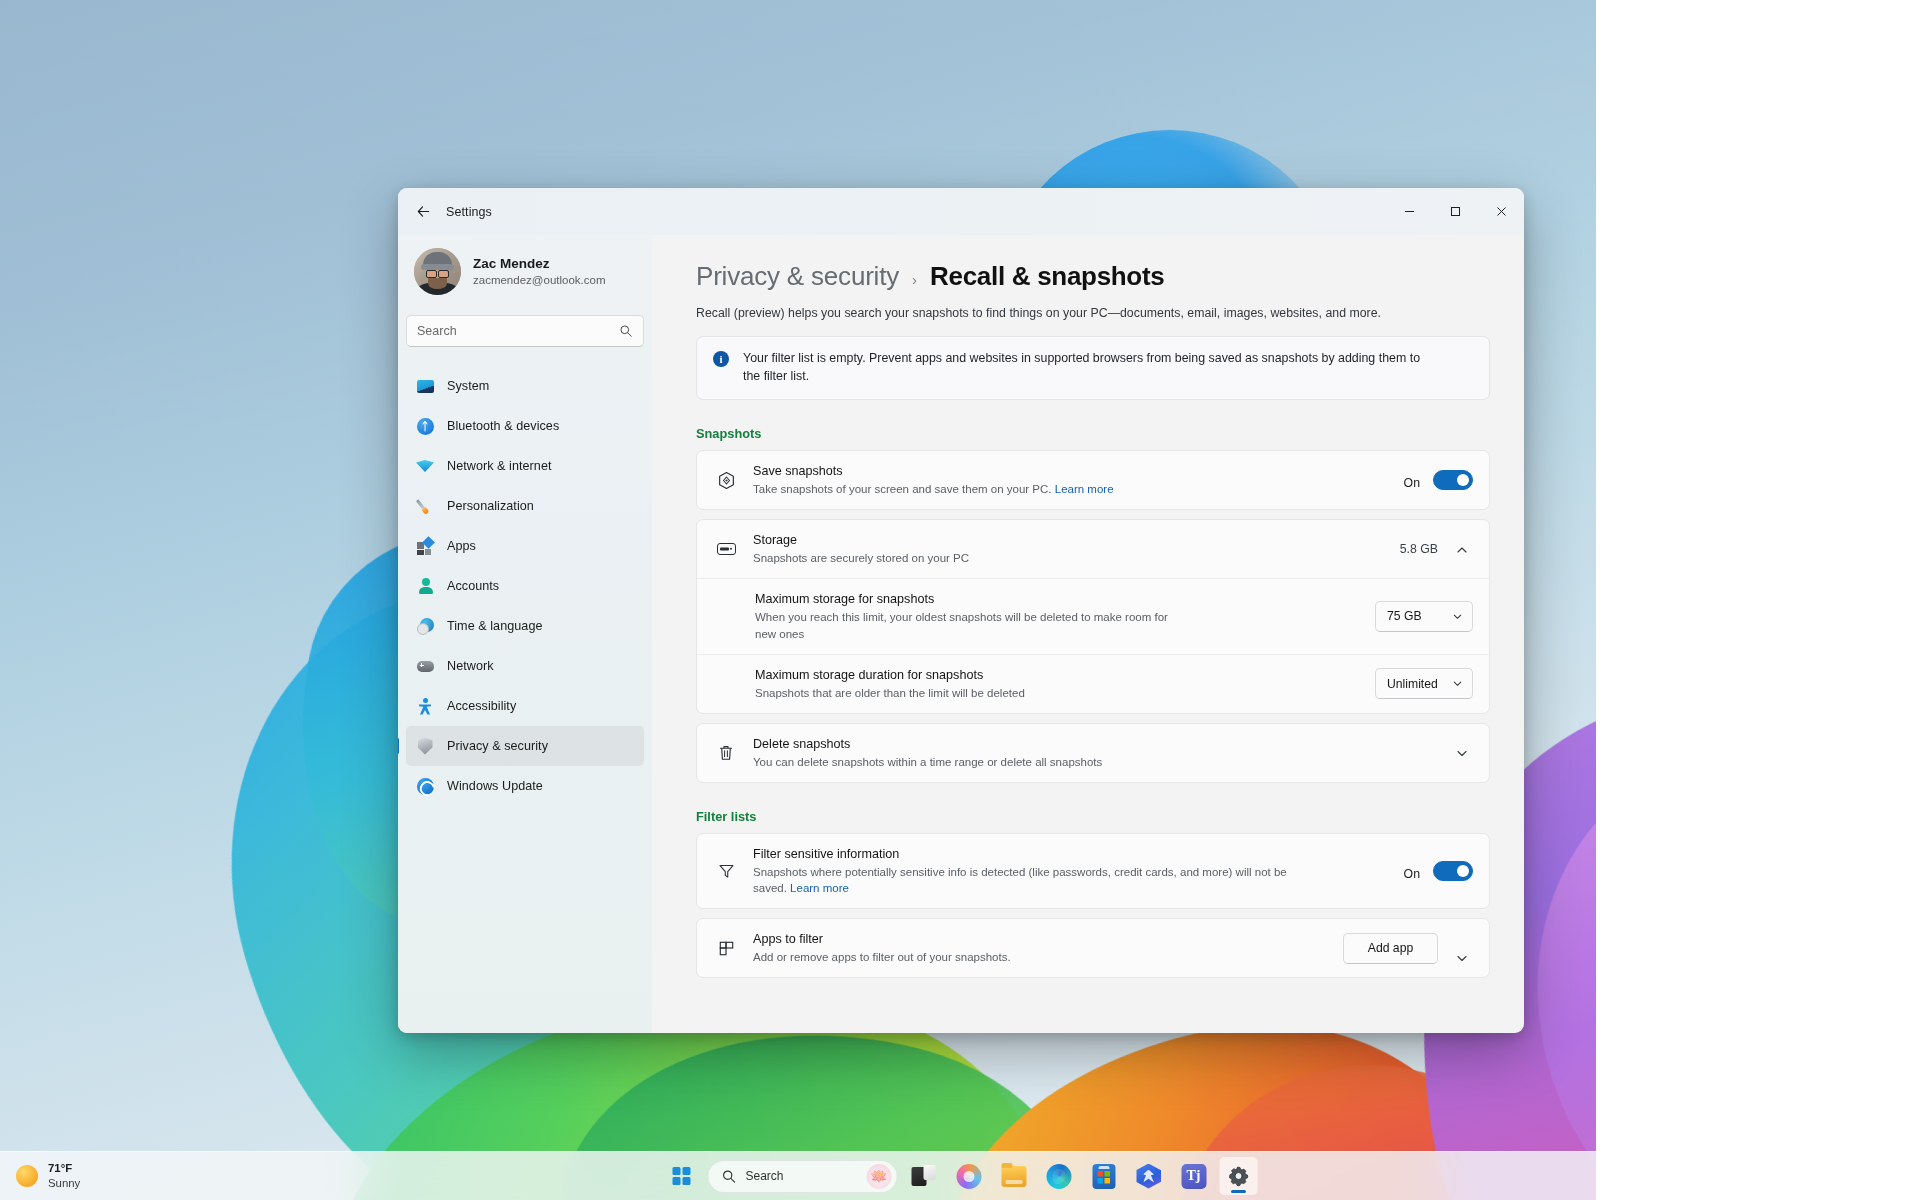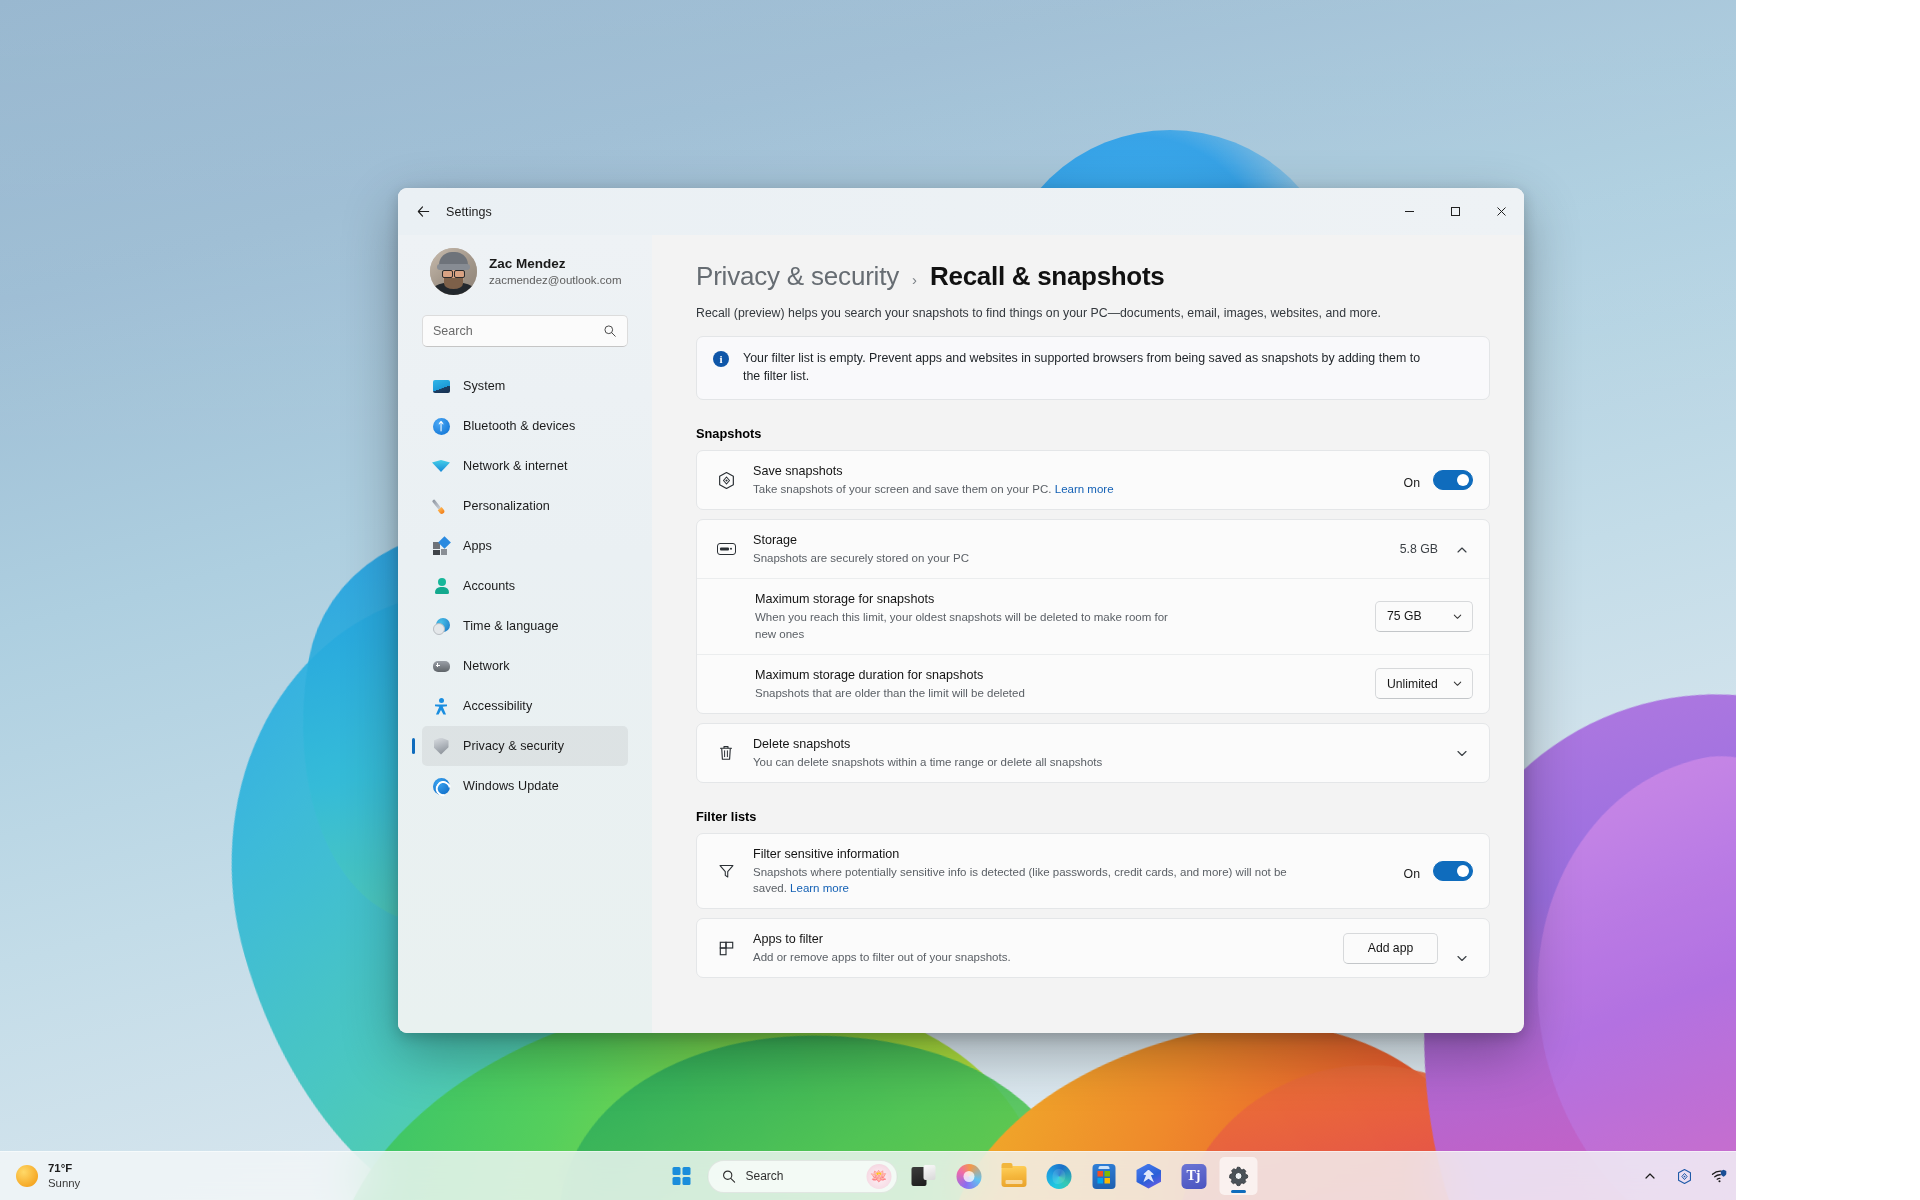--- a/index.html
+++ b/index.html
@@ -5,21 +5,21 @@
   * { box-sizing: border-box; margin: 0; padding: 0; }
   html, body {
     width: 1920px; height: 1200px;
     overflow: hidden;
     font-family: "Liberation Sans", sans-serif;
   }
 
   
   #desktop {
     position: relative;
-    width: 1736px; height: 1200px;
+    width: 1596px; height: 1200px;
     background: linear-gradient(165deg, #93b4cd 0%, #9dbdd4 18%, #aecfe0 38%, #c3dce8 58%, #d8e6ee 78%, #e4eef3 100%);
     overflow: hidden;
   }
   .wp-blob { position: absolute; filter: blur(0.4px); }
 
   
   .wp-b1 {
     left: 240px; top: 600px; width: 420px; height: 620px;
     background: linear-gradient(150deg, #2aa8e8 0%, #37b9d9 25%, #43c6bf 55%, #4fd0a2 80%, #63d48a 100%);
     border-radius: 62% 38% 55% 45% / 48% 52% 48% 52%;
@@ -117,21 +117,21 @@
     display: flex; align-items: center; justify-content: center;
     font-size: 11px; color: #202020; cursor: pointer;
   }
 
   .win-body { flex: 1 1 auto; display: flex; min-height: 0; }
 
   
   .sidebar {
     width: 254px; flex: 0 0 254px;
     background: linear-gradient(to bottom, #eef2f5 0%, #eaf0f3 40%, #e9f1f0 100%);
-    padding: 0 24px;
+    padding: 0 8px;
     overflow: hidden;
   }
   .profile { display: flex; align-items: center; gap: 12px; padding: 13px 8px 0 8px; }
   .avatar {
     width: 47px; height: 47px; border-radius: 50%;
     overflow: hidden; flex: 0 0 47px;
     background: #b4a89c;
     position: relative;
   }
   .avatar .bg { position: absolute; inset: 0;
@@ -263,21 +263,21 @@
   .info-ico {
     width: 16px; height: 16px; flex: 0 0 16px; border-radius: 50%;
     background: #0f56a8; color: #fff; font-size: 11px; font-weight: 700;
     display: flex; align-items: center; justify-content: center;
     margin-top: 1px; font-family: "Liberation Serif", serif;
   }
   .info-text { font-size: 12.4px; color: #1d2226; line-height: 1.42; max-width: 690px; }
 
   .section-title {
     margin-top: 26px; margin-bottom: 9px;
-    font-size: 12.8px; color: #000000; font-weight: 600;
+    font-size: 12.8px; color: #15803d; font-weight: 600;
   }
 
   .card {
     background: rgba(252,252,253,.80);
     border: 1px solid #e4e6e8;
     border-radius: 7px;
     margin-bottom: 9px;
     overflow: hidden;
   }
   .card.group { margin-bottom: 9px; }

